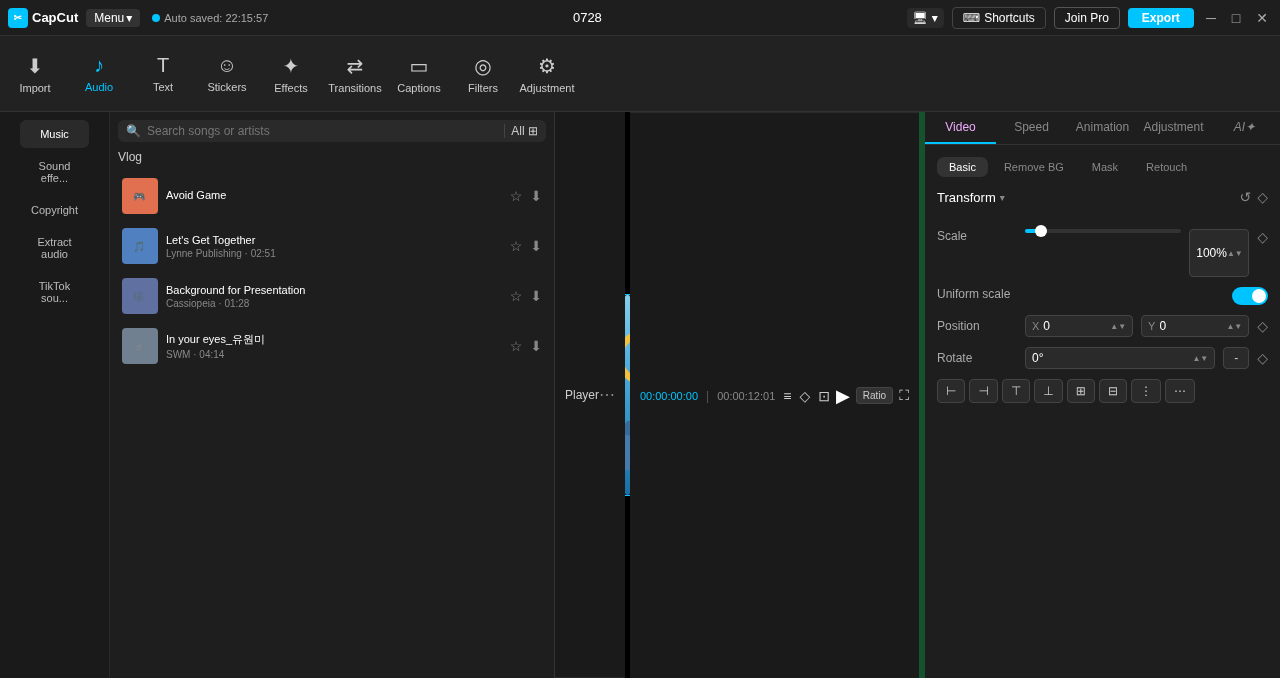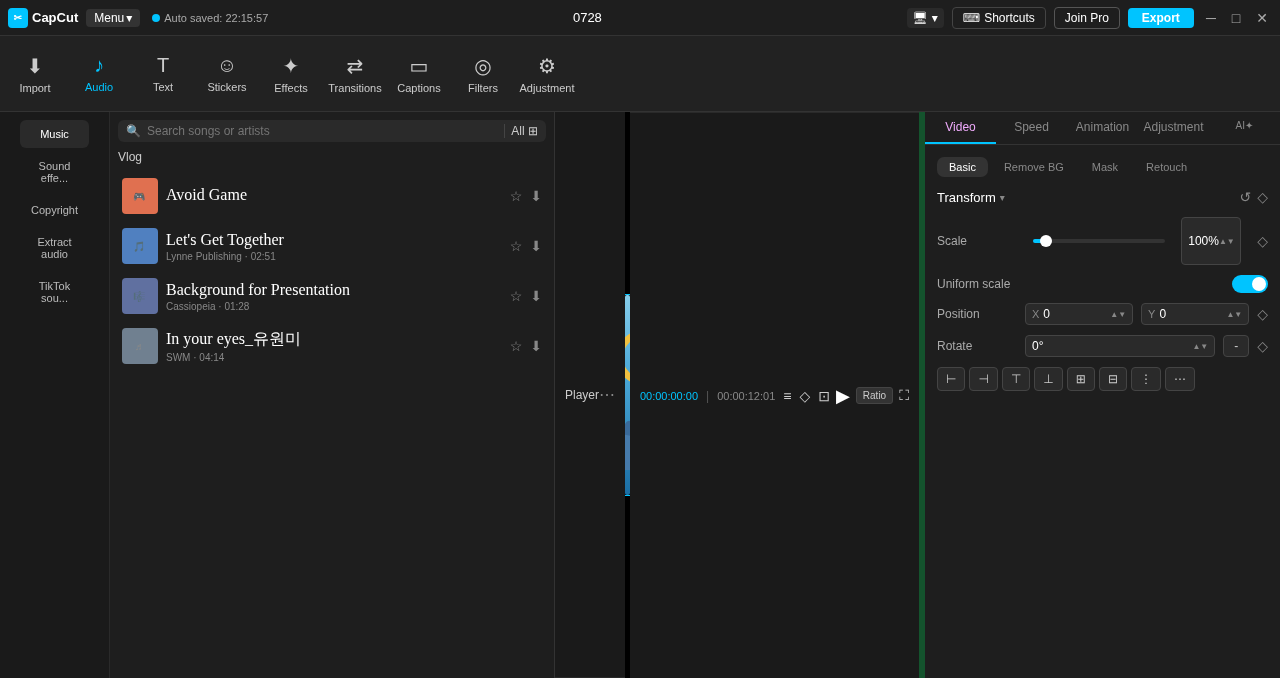--- a/index.html
+++ b/index.html
@@ -37,21 +37,21 @@
     .music-panel { flex: 1; display: flex; flex-direction: column; padding: 8px; }
     .search-bar { display: flex; align-items: center; background: #2a2a2a; border-radius: 6px; padding: 4px 8px; gap: 6px; margin-bottom: 8px; }
     .search-input { background: transparent; border: none; color: #ccc; font-size: 12px; flex: 1; outline: none; }
     .search-icon { color: #888; font-size: 12px; }
     .all-btn { color: #ccc; font-size: 12px; cursor: pointer; white-space: nowrap; padding-left: 6px; border-left: 1px solid #444; }
     .section-title { font-size: 12px; color: #ccc; margin-bottom: 8px; font-weight: 500; }
     .song-list { display: flex; flex-direction: column; gap: 2px; }
     .song-item { display: flex; align-items: center; padding: 6px 4px; border-radius: 6px; cursor: pointer; gap: 8px; }
     .song-thumb { width: 36px; height: 36px; border-radius: 4px; background: #444; flex-shrink: 0; overflow: hidden; display: flex; align-items: center; justify-content: center; font-size: 10px; color: #888; }
     .song-info { flex: 1; }
-    .song-title { font-size: 16px; color: #fff; margin-bottom: 2px; font-family: Liberation Serif, serif; }
+    .song-title { font-size: 11px; color: #fff; margin-bottom: 2px; }
     .song-meta { font-size: 10px; color: #888; }
     .song-actions { display: flex; gap: 8px; }
     .song-action-btn { background: transparent; border: none; color: #888; cursor: pointer; font-size: 14px; }
 
     
     .player-section { width: 365px; background: #1a1a1a; border-right: 6px solid #14532d; display: flex; flex-direction: row; }
     .player-header { display: flex; align-items: center; justify-content: space-between; padding: 8px 10px; border-bottom: 1px solid #2a2a2a; }
     .player-title { font-size: 12px; color: #ccc; }
     .player-menu-btn { background: transparent; border: none; color: #888; cursor: pointer; font-size: 16px; }
     .player-area { flex: 1; background: #111; display: flex; align-items: center; justify-content: center; position: relative; overflow: hidden; }
@@ -67,26 +67,26 @@
     .right-panel { width: 355px; background: #1e1e1e; display: flex; flex-direction: column; }
     .right-tabs { display: flex; border-bottom: 1px solid #333; }
     .right-tab { flex: 1; padding: 8px 4px; text-align: center; font-size: 12px; color: #888; cursor: pointer; border-bottom: 2px solid transparent; }
     .right-tab.active { color: #f0abfc; border-bottom-color: #00c4ff; }
     .right-content { flex: 1; padding: 12px; overflow-y: auto; }
     .sub-tabs { display: flex; gap: 4px; margin-bottom: 12px; }
     .sub-tab { padding: 4px 12px; border-radius: 4px; cursor: pointer; font-size: 11px; color: #888; }
     .sub-tab.active { background: #333; color: #fff; border-radius: 7px; }
 
     
-    .section-header { display: flex; align-items: center; justify-content: space-between; margin-bottom: 12px; }
+    .section-header { display: flex; align-items: center; justify-content: space-between; margin-bottom: 24px; }
     .section-name { font-size: 13px; color: #fff; font-weight: 500; display: flex; align-items: center; gap: 4px; }
     .section-actions { display: flex; gap: 6px; }
     .icon-btn { background: transparent; border: none; color: #888; cursor: pointer; font-size: 14px; }
 
-    .prop-row { display: flex; align-items: center; margin-bottom: 10px; gap: 16px; }
+    .prop-row { display: flex; align-items: flex-start; margin-bottom: 10px; gap: 8px; }
     .prop-label { color: #aaa; font-size: 12px; width: 80px; flex-shrink: 0; }
     .slider-track { flex: 1; height: 4px; background: #333; border-radius: 2px; position: relative; cursor: pointer; }
     .slider-fill { height: 100%; background: #00c4ff; border-radius: 2px; width: 10%; }
     .slider-thumb { width: 12px; height: 12px; background: #fff; border-radius: 50%; position: absolute; top: -4px; left: 10%; transform: translateX(-50%); }
     .number-input { background: #2a2a2a; border: 1px solid #444; color: #fff; width: 60px; padding: 16px 6px; border-radius: 4px; text-align: center; font-size: 12px; display: flex; align-items: center; justify-content: space-between; }
     .toggle-on { width: 36px; height: 18px; background: #00c4ff; border-radius: 9px; position: relative; cursor: pointer; }
     .toggle-knob { width: 14px; height: 14px; background: #fff; border-radius: 50%; position: absolute; right: 2px; top: 2px; }
 
     .pos-row { display: flex; align-items: center; gap: 8px; margin-bottom: 10px; }
     .pos-label { color: #aaa; font-size: 12px; width: 80px; }
@@ -314,21 +314,21 @@
       </div>
     </div>
   </div>
 
   <div class="right-panel">
     <div class="right-tabs">
       <div class="right-tab active">Video</div>
       <div class="right-tab">Speed</div>
       <div class="right-tab">Animation</div>
       <div class="right-tab">Adjustment</div>
-      <div class="right-tab" style="font-size:10px;color:#888;">AI✦</div>
+      <div class="right-tab" style="font-size:12px;color:#888;font-style:italic;">AI✦</div>
     </div>
     <div class="right-content">
       <div class="sub-tabs">
         <div class="sub-tab active">Basic</div>
         <div class="sub-tab">Remove BG</div>
         <div class="sub-tab">Mask</div>
         <div class="sub-tab">Retouch</div>
       </div>
 
       <div class="section-header">

